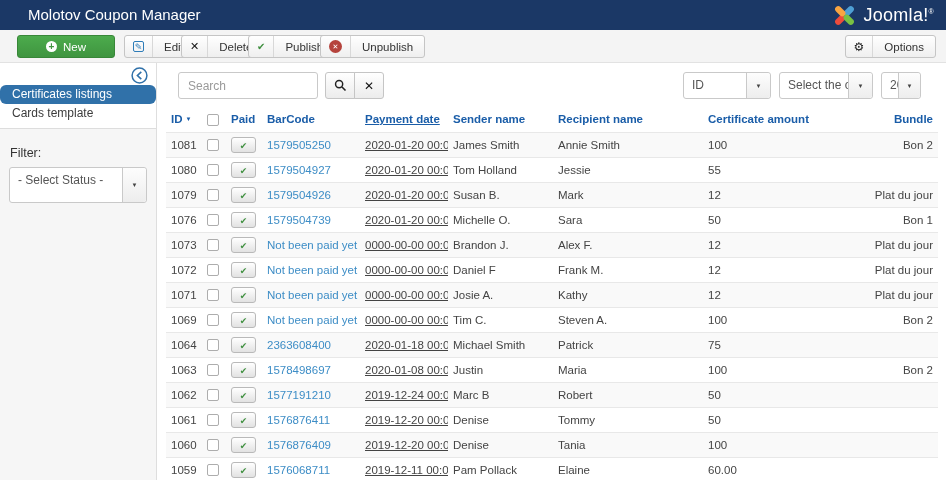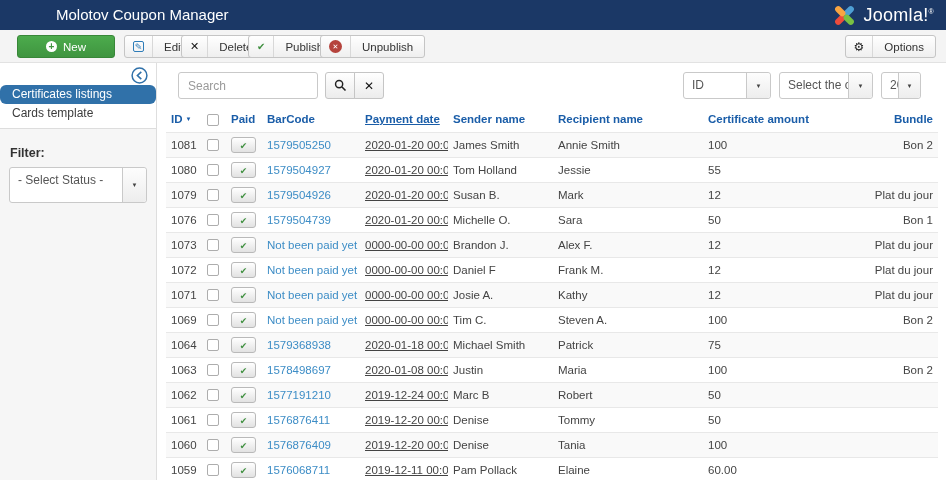--- a/index.html
+++ b/index.html
@@ -3,21 +3,21 @@
 <meta charset="utf-8">
 <style>
   * { margin:0; padding:0; box-sizing:border-box; }
   html,body { width:946px; height:480px; }
   body {
     position:relative; overflow:hidden; background:#fff;
     font-family:"Liberation Sans","DejaVu Sans",sans-serif; font-size:12px; color:#333;
   }
   
   .topbar { position:absolute; left:0; top:0; width:946px; height:30px; background:#1b3866; }
-  .topbar .title { position:absolute; left:56px; top:0; line-height:30px; font-size:15px; color:#fff; }
+  .topbar .title { position:absolute; left:28px; top:0; line-height:30px; font-size:15px; color:#fff; }
   .logo { position:absolute; right:12px; top:0; height:30px; display:flex; align-items:center; gap:6px; }
   .logo .logo-text { color:#fff; font-size:18px; letter-spacing:.3px; }
   .logo sup { font-size:7px; color:#fff; vertical-align:super; }
   
   .toolbar { position:absolute; left:0; top:30px; width:946px; height:33px; background:#f4f4f4; border-bottom:1px solid #e2e2e2; }
   .btn { position:absolute; top:5px; display:inline-flex; align-items:center; height:23px;
          background:linear-gradient(#ffffff,#efefef); border:1px solid #c5c5c5; border-radius:3px;
          font-size:11.5px; color:#333; cursor:pointer; }
   .btn .icon-seg { display:flex; align-items:center; justify-content:center; padding:0 8px; height:100%; border-right:1px solid #d8d8d8; }
   .btn .label-seg { padding:0 11px; white-space:nowrap; }
@@ -32,21 +32,21 @@
   .unpub-circle { display:inline-block; width:13px; height:13px; border-radius:50%; background:#b5433c;
                   color:#fff; font-size:7px; line-height:13px; text-align:center; font-weight:bold; }
   .gear { font-size:12px; color:#222; }
   
   .sidebar { position:absolute; left:0; top:63px; width:157px; bottom:0; background:#f6f6f6; border-right:1px solid #dedede; }
   .side-top { background:#fff; border-bottom:1px solid #ddd; }
   .collapse-row { height:22px; text-align:right; padding:4px 8px 0; }
   .menu-item { height:19px; line-height:19px; padding:0 12px; font-size:12px; color:#3c3c3c; cursor:pointer; white-space:nowrap; }
   .menu-item.active { background:#3071a9; color:#fff;border-radius:6px; }
   .side-top .spacer { height:5px; }
-  .filter-label { margin:17px 10px 7px; font-weight:bold; font-size:12.5px; color:#333; }
+  .filter-label { margin:17px 10px 7px; font-weight:normal; font-size:12.5px; color:#333; }
   .status-select { margin:0 9px; height:36px; background:#fff; border:1px solid #c9c9c9; border-radius:3px; display:flex; cursor:pointer; }
   .sel-text { flex:1; padding:0 8px; line-height:25px; font-size:12px; color:#555; white-space:nowrap; overflow:hidden; }
   .caret-seg { width:24px; border-left:1px solid #c9c9c9; background:linear-gradient(#fdfdfd,#ededed);
                display:flex; align-items:center; justify-content:center; border-radius:0 3px 3px 0; }
   .caret { font-size:6px; color:#444; }
   
   .content { position:absolute; left:158px; right:0; top:63px; bottom:0; background:#fff; }
   .filter-row { position:relative; height:27px; margin:9px 20px 0; }
   .search-input { position:absolute; left:0; top:0; width:140px; height:27px; border:1px solid #c9c9c9;
                   border-radius:3px; padding:0 9px; font-size:12px; color:#555; outline:none;
@@ -290,21 +290,21 @@
             <td class="c-date">0000-00-00 00:00:00</td>
             <td class="c-sender">Tim C.</td>
             <td class="c-recipient">Steven A.</td>
             <td class="c-amount">100</td>
             <td class="c-bundle">Bon 2</td>
           </tr>
           <tr class="odd">
             <td class="c-id">1064</td>
             <td class="c-cb"><span class="cb"></span></td>
             <td class="c-paid"><span class="paid-btn"><span class="check">✔</span></span></td>
-            <td class="c-bar"><a class="lnk">1579368938</a></td>
+            <td class="c-bar"><a class="lnk">2363608400</a></td>
             <td class="c-date">2020-01-18 00:00:00</td>
             <td class="c-sender">Michael Smith</td>
             <td class="c-recipient">Patrick</td>
             <td class="c-amount">75</td>
             <td class="c-bundle"></td>
           </tr>
           <tr>
             <td class="c-id">1063</td>
             <td class="c-cb"><span class="cb"></span></td>
             <td class="c-paid"><span class="paid-btn"><span class="check">✔</span></span></td>

